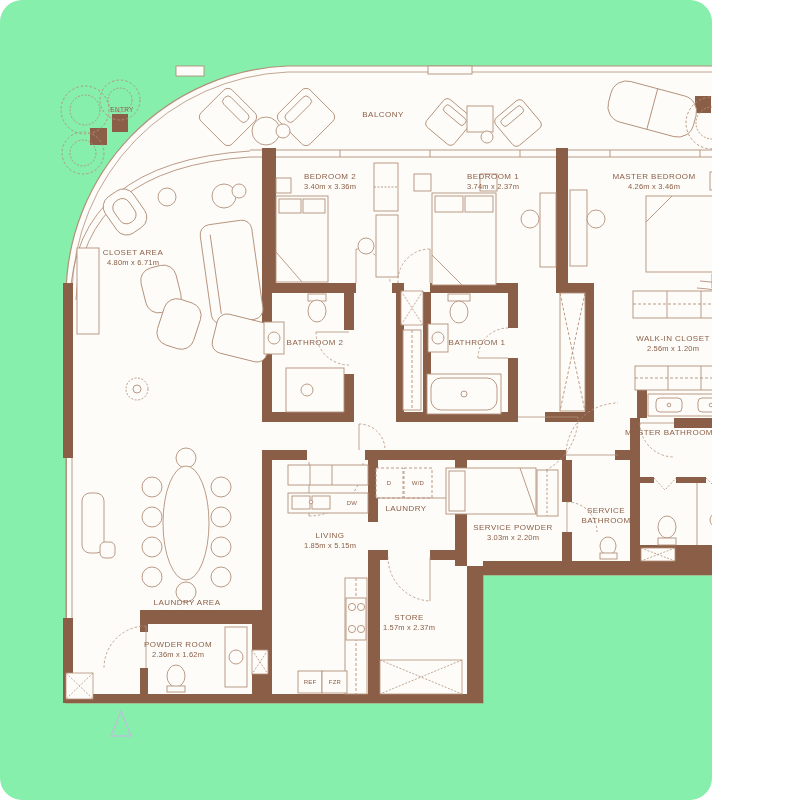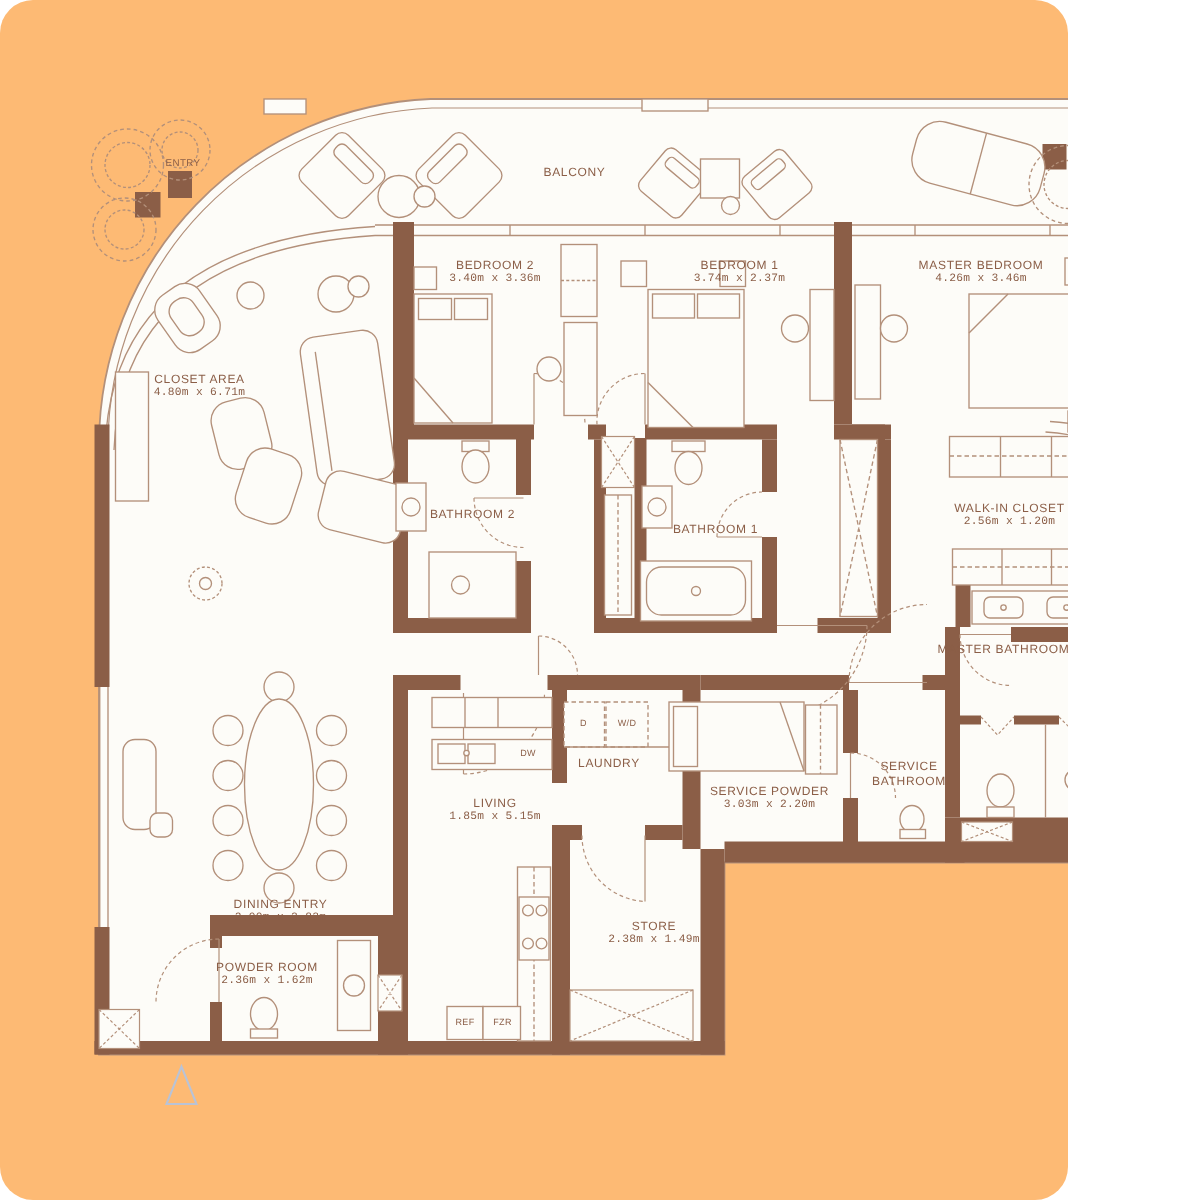--- a/index.html
+++ b/index.html
@@ -1,22 +1,22 @@
 <!DOCTYPE html>
 <html><head>
 <meta charset="utf-8">
 <style>
   html,body{margin:0;padding:0;}
   body{font-family:"Liberation Sans",sans-serif;}
-  .stage{position:relative;width:712px;height:800px;background:#fdba74;overflow:hidden;border-radius:22px;}
+  .stage{position:relative;width:712px;height:800px;background:#86efac;overflow:hidden;border-radius:22px;}
   svg{position:absolute;left:0;top:0;}
   .labels{position:absolute;left:0;top:0;width:800px;height:800px;pointer-events:none;}
   .lbl{position:absolute;transform:translate(-50%,-50%);display:flex;flex-direction:column;align-items:center;
        text-align:center;color:#8b5e47;font-size:8px;letter-spacing:.45px;line-height:1.25;white-space:nowrap;}
-  .lbl .dm{font-size:7.5px;letter-spacing:.2px;font-family:Liberation Mono, monospace;}
+  .lbl .dm{font-size:7.5px;letter-spacing:.2px;}
   .lbl.wrap{white-space:normal;width:70px;justify-content:flex-end;}
   .lbl.tiny{font-size:6.5px;letter-spacing:.3px;}
   .tag{position:absolute;transform:translate(-50%,-50%);font-size:6px;letter-spacing:.2px;color:#8b5e47;white-space:nowrap;}
 </style>
 </head>
 <body>
 
 <div class="stage">
 <svg width="800" height="800" viewBox="0 0 800 800">
   <defs></defs>
@@ -458,21 +458,21 @@
     <span class="nm">BEDROOM 1</span>
         <span class="dm">3.74m x 2.37m</span>
       </div>
   <div class="lbl" style="left:654px;top:182px">
     <span class="nm">MASTER BEDROOM</span>
         <span class="dm">4.26m x 3.46m</span>
       </div>
   <div class="lbl" style="left:315px;top:343px">
     <span class="nm">BATHROOM 2</span>
       </div>
-  <div class="lbl" style="left:477px;top:353px">
+  <div class="lbl" style="left:477px;top:343px">
     <span class="nm">BATHROOM 1</span>
       </div>
   <div class="lbl" style="left:673px;top:344px">
     <span class="nm">WALK-IN CLOSET</span>
         <span class="dm">2.56m x 1.20m</span>
       </div>
   <div class="lbl" style="left:669px;top:433px">
     <span class="nm">MASTER BATHROOM</span>
       </div>
   <div class="lbl" style="left:330px;top:541px">
@@ -483,30 +483,30 @@
     <span class="nm">LAUNDRY</span>
       </div>
   <div class="lbl" style="left:513px;top:533px">
     <span class="nm">SERVICE POWDER</span>
         <span class="dm">3.03m x 2.20m</span>
       </div>
   <div class="lbl wrap" style="left:606px;top:516px">
     <span class="nm">SERVICE BATHROOM</span>
       </div>
   <div class="lbl" style="left:187px;top:608px">
-    <span class="nm">DINING ENTRY</span>
+    <span class="nm">LAUNDRY AREA</span>
         <span class="dm">2.90m x 3.83m</span>
       </div>
   <div class="lbl" style="left:178px;top:650px">
     <span class="nm">POWDER ROOM</span>
         <span class="dm">2.36m x 1.62m</span>
       </div>
-  <div class="lbl" style="left:436px;top:623px">
+  <div class="lbl" style="left:409px;top:623px">
     <span class="nm">STORE</span>
-        <span class="dm">2.38m x 1.49m</span>
+        <span class="dm">1.57m x 2.37m</span>
       </div>
 
   <div class="tag" style="left:310px;top:682px">REF</div>
   <div class="tag" style="left:335px;top:682px">FZR</div>
   <div class="tag" style="left:352px;top:503px">DW</div>
   <div class="tag" style="left:389px;top:483px">D</div>
   <div class="tag" style="left:418px;top:483px">W/D</div>
 </div>
 </div>
 

